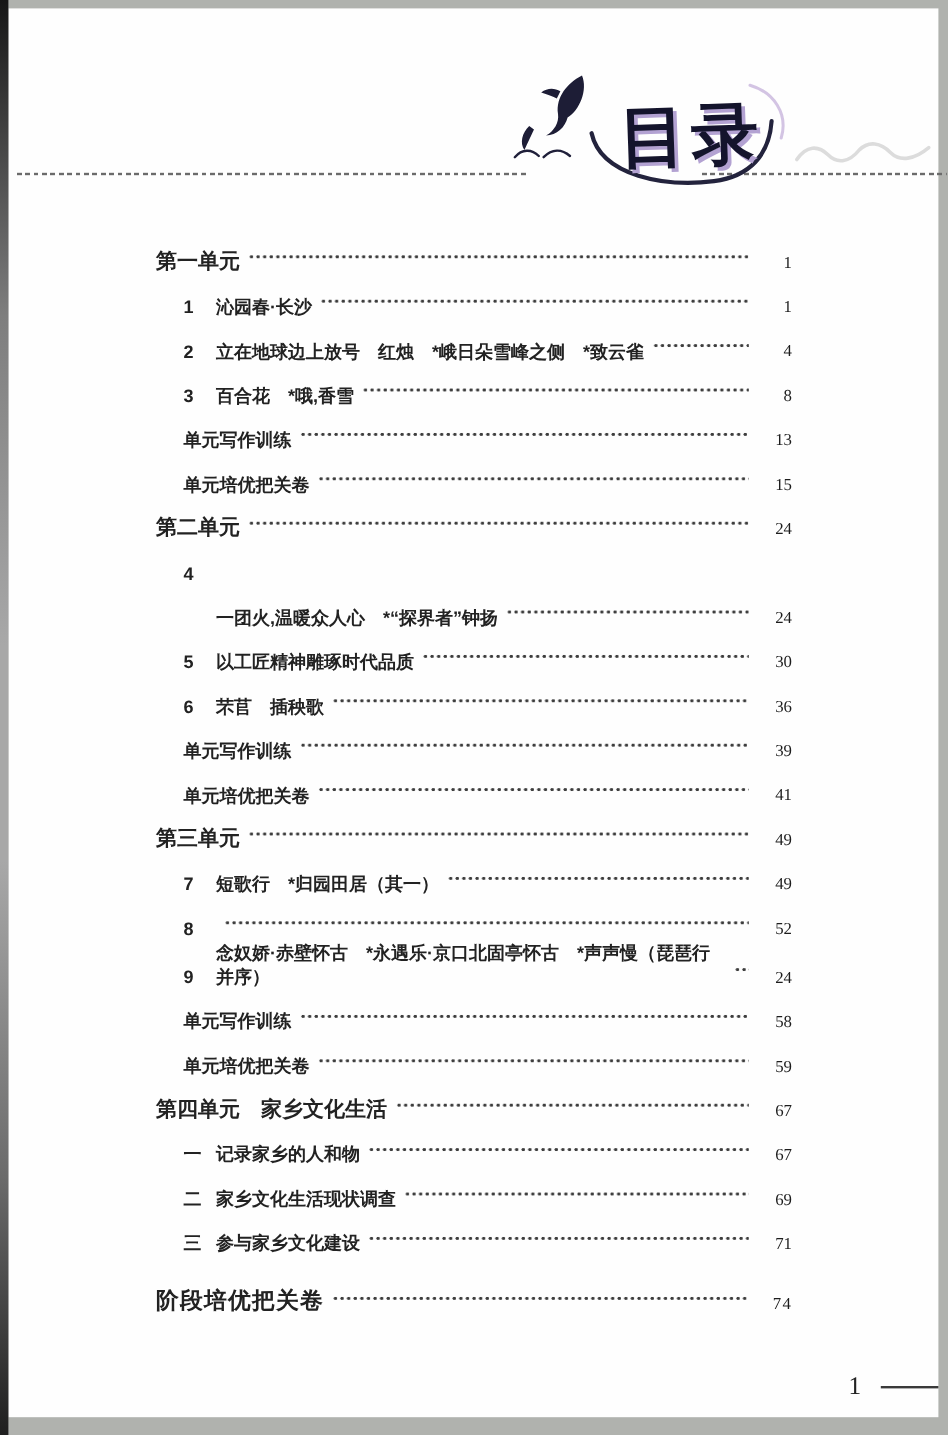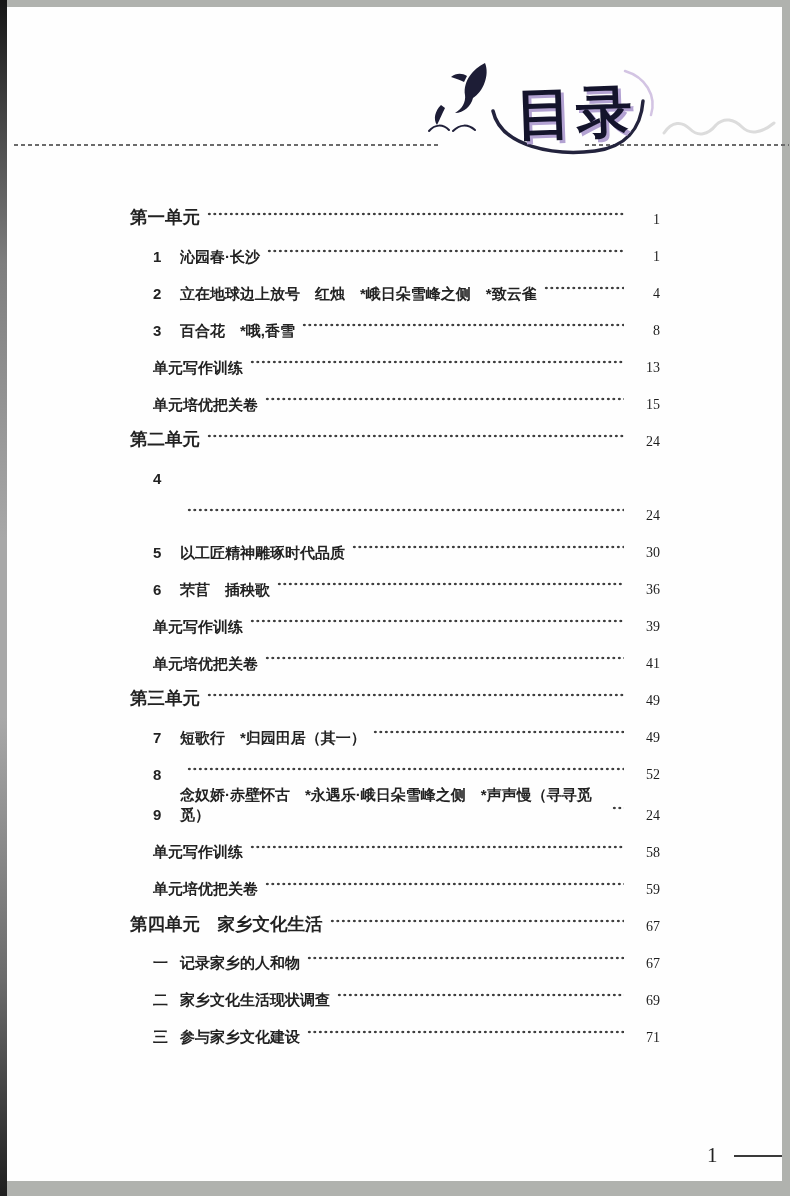--- a/index.html
+++ b/index.html
@@ -126,20 +126,21 @@
       <div class="row section">
         <span class="label">第二单元</span>
         <span class="leader"></span>
         <span class="pg">24</span>
       </div>
       <div class="row item">
         <span class="num">4</span>
       </div>
       <div class="row cont">
         <span class="num"></span>
+        <span class="label">一团火,温暖众人心　*“探界者”钟扬</span>
         <span class="leader"></span>
         <span class="pg">24</span>
       </div>
       <div class="row item">
         <span class="num">5</span>
         <span class="label">以工匠精神雕琢时代品质</span>
         <span class="leader"></span>
         <span class="pg">30</span>
       </div>
       <div class="row item">
@@ -169,21 +170,21 @@
         <span class="leader"></span>
         <span class="pg">49</span>
       </div>
       <div class="row item">
         <span class="num">8</span>
         <span class="leader"></span>
         <span class="pg">52</span>
       </div>
       <div class="row item">
         <span class="num">9</span>
-        <span class="label">念奴娇·赤壁怀古　*永遇乐·峨日朵雪峰之侧　*声声慢（寻寻觅觅）</span>
+        <span class="label">念奴娇·赤壁怀古　*永遇乐·京口北固亭怀古　*声声慢（琵琶行并序）</span>
         <span class="leader"></span>
         <span class="pg">24</span>
       </div>
       <div class="row sub">
         <span class="label">单元写作训练</span>
         <span class="leader"></span>
         <span class="pg">58</span>
       </div>
       <div class="row sub">
         <span class="label">单元培优把关卷</span>
@@ -205,20 +206,25 @@
         <span class="num">二</span>
         <span class="label">家乡文化生活现状调查</span>
         <span class="leader"></span>
         <span class="pg">69</span>
       </div>
       <div class="row item">
         <span class="num">三</span>
         <span class="label">参与家乡文化建设</span>
         <span class="leader"></span>
         <span class="pg">71</span>
+      </div>
+      <div class="row stage">
+        <span class="label">阶段培优把关卷</span>
+        <span class="leader"></span>
+        <span class="pg">74</span>
       </div>
     </div>
 
   <div class="footer">
     <span class="pageno">1</span>
     <span class="rule"></span>
   </div>
 
 </div>
 

